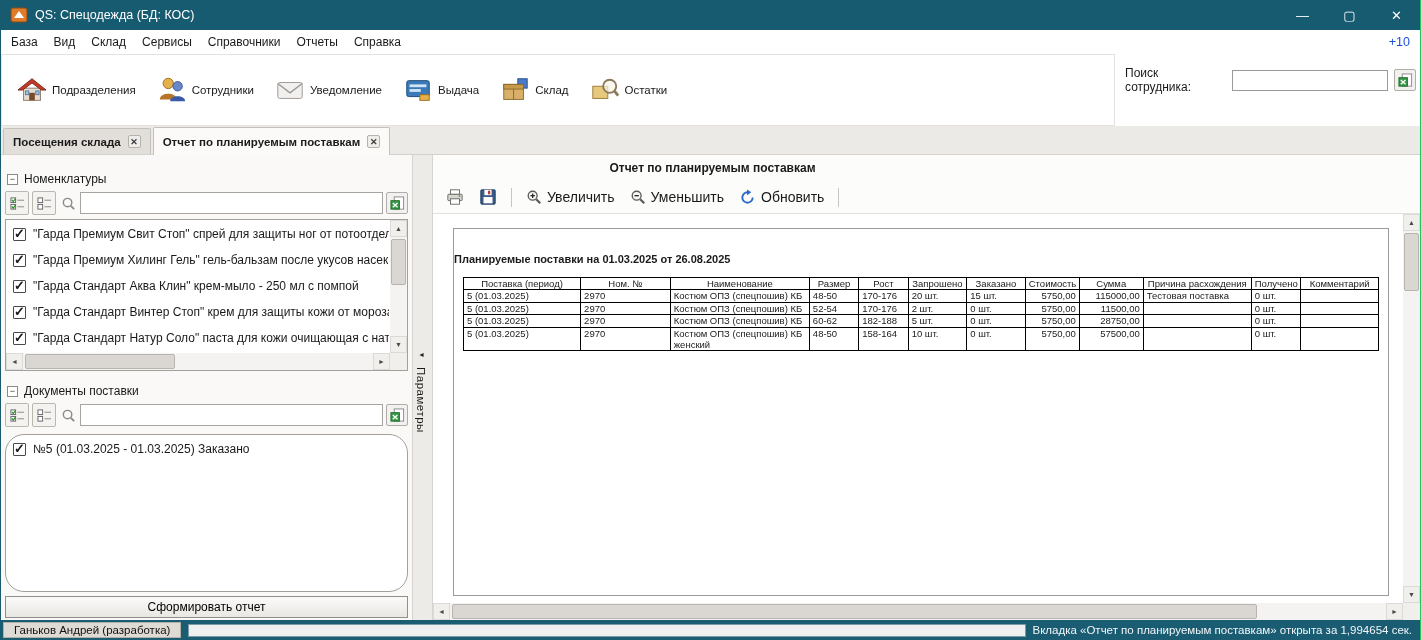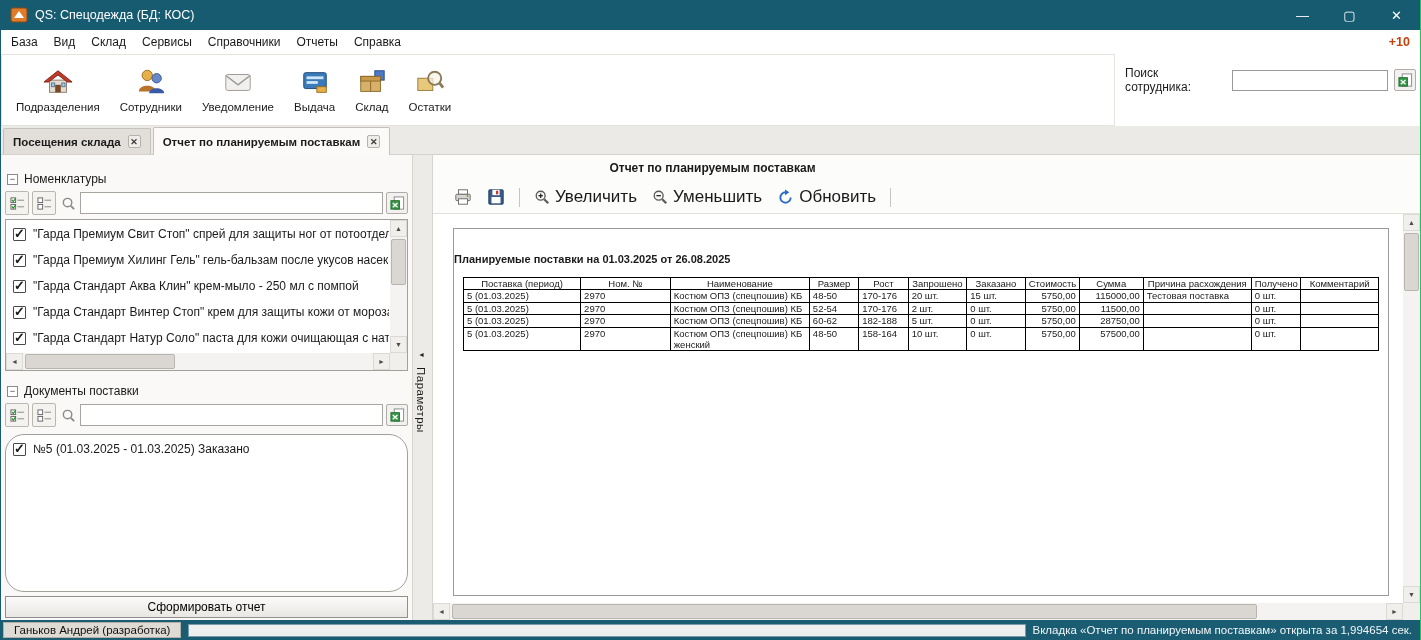--- a/index.html
+++ b/index.html
@@ -15,28 +15,28 @@
   .app-icon { margin:0 7px 0 9px; display:flex; }
   .window-title { font-size:12.5px; }
   .win-controls { margin-left:auto; display:flex; height:100%; }
   .win-btn { width:47px; display:flex; align-items:center; justify-content:center;
              font-size:13px; }
 
   
   .menubar { height:24px; flex:none; background:#fff; display:flex; align-items:center;
              font-size:12px; padding-left:2px; }
   .menu-item { padding:4px 8px; }
-  .menu-badge { margin-left:auto; margin-right:10px; color:#c2410c; font-weight:bold;
+  .menu-badge { margin-left:auto; margin-right:10px; color:#1d4ed8; font-weight:normal;
                 font-size:12.5px; }
 
   
   .toolbar { height:72px; flex:none; background:#fff; display:flex; }
   .toolbar-box { width:1114px; flex:none; border:1px solid #e6e3df; display:flex;
                  align-items:center; padding-left:4px; }
-  .tb-btn { display:flex; flex-direction:column; align-items:center; justify-content:center;
+  .tb-btn { display:flex; align-items:center; justify-content:center;
             gap:4px; padding:5px 10px; font-size:11.5px; }
   .tb-search { flex:1; display:flex; align-items:center; gap:6px;
                padding:12px 4px 0 10px; align-self:flex-start; font-size:12px; }
   .tb-search input { width:156px; height:21px; border:1px solid #9a9a9a;
                      font-size:12px; padding:0 4px; font-family:inherit; }
   .small-btn { width:22px; height:22px; border:1px solid #b0ada8; background:#f2f1ef;
                border-radius:2px; display:flex; align-items:center; justify-content:center; flex:none; }
 
   
   .tabbar { height:29px; flex:none; background:#eceae6; display:flex; align-items:flex-end;
@@ -102,22 +102,22 @@
   .params-strip { width:20px; flex:none; background:#edebe7; border-right:1px solid #d8d5d0;
                   position:relative; }
   .params-arrow { position:absolute; top:196px; left:5px; font-size:7px; color:#222; }
   .params-label { position:absolute; top:212px; left:2px; writing-mode:vertical-rl;
                   font-size:11.5px; letter-spacing:0.5px; }
 
   
   .main-panel { flex:1; position:relative; background:#fcfcfb; min-width:0; }
   .main-header { height:26px; display:flex; align-items:center; justify-content:center;
                  font-size:12px; font-weight:bold; padding-right:428px; }
-  .report-toolbar { height:32px; display:flex; align-items:center; gap:5px; padding-left:16px;
-                    font-size:17px; }
+  .report-toolbar { height:32px; display:flex; align-items:center; gap:5px; padding-left:8px;
+                    font-size:14px; }
   .rt-btn { display:flex; align-items:center; gap:5px; padding:3px 5px; border-radius:2px; }
   .rt-sep { width:1px; height:19px; background:#c8c5c0; margin:0 4px; }
   .viewer { position:absolute; top:58px; left:0; right:0; bottom:0; background:#fff;
             border-top:1px solid #e4e1dd; }
   .viewer-vscroll { position:absolute; top:0; right:0; bottom:17px; width:17px;
                     background:#f4f3f1; display:flex; flex-direction:column; }
   .viewer-hscroll { position:absolute; left:0; right:17px; bottom:0; height:17px;
                     background:#f4f3f1; display:flex; }
   .report-page { position:absolute; top:14px; left:20px; right:31px; bottom:24px;
                  background:#fff; border:1px solid #9a9a9a; overflow:hidden; }

